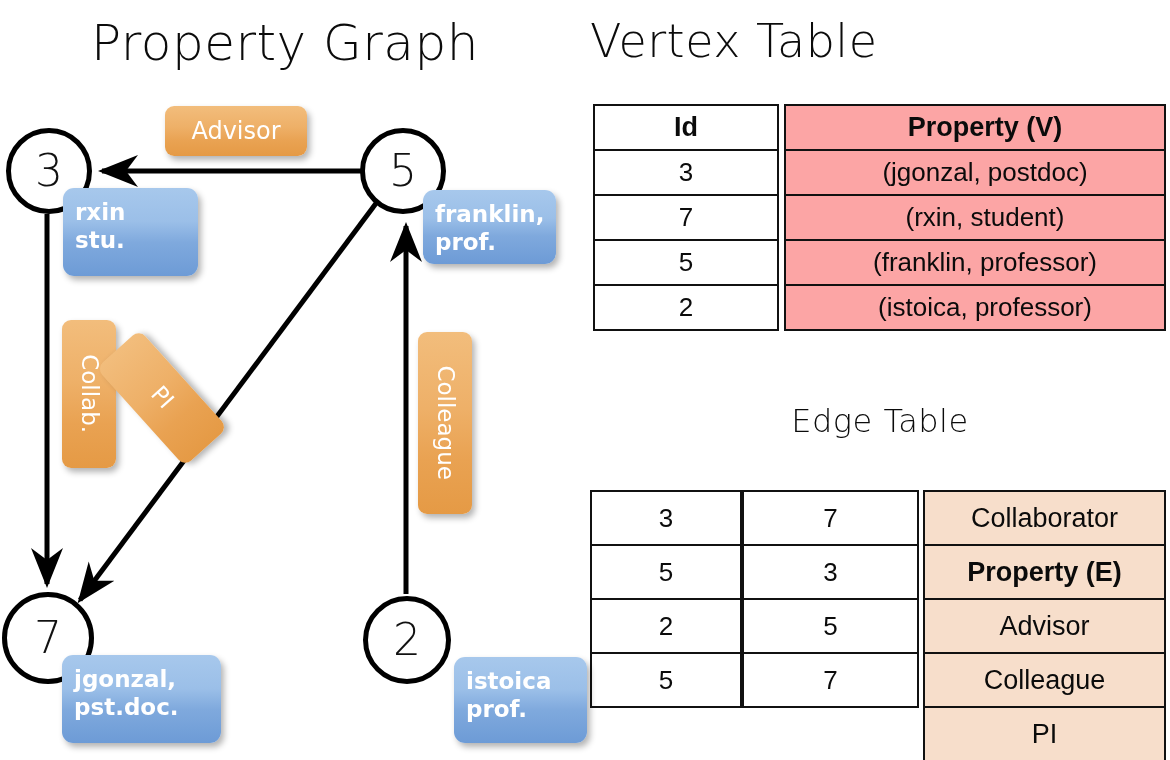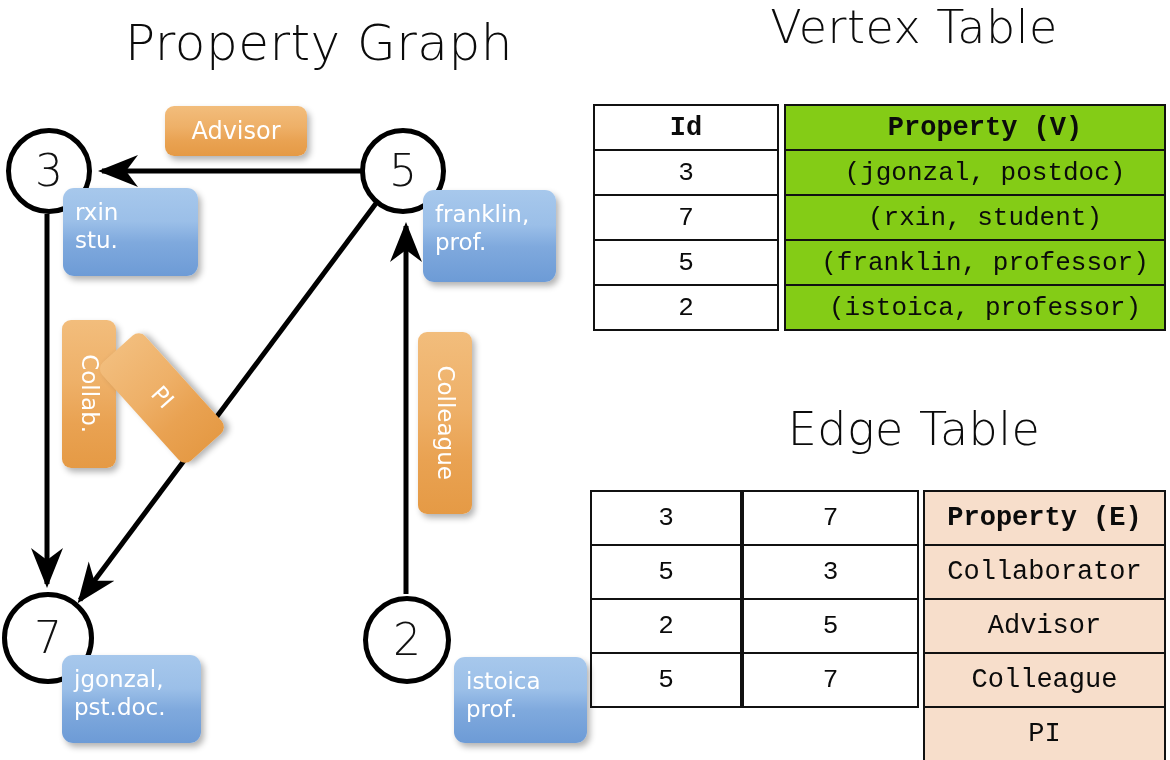--- a/index.html
+++ b/index.html
@@ -17,36 +17,34 @@
   }
 
   
   .title {
     position: absolute;
     font-family: "DejaVu Sans", sans-serif;
     font-weight: 300;
     color: #0b0b0b;
     letter-spacing: 0.5px;
     white-space: nowrap;
-    padding-left: 34px;
   }
   #title-property-graph {
     left: 0; top: 14px; width: 570px;
     text-align: center;
     font-size: 50px;
   }
   #title-vertex-table {
-    left: 590px; top: 0; width: 580px;
-    text-align: center;
+    left: 590px; top: 14px; width: 580px;
     font-size: 46px;
   }
   #title-edge-table {
     left: 590px; top: 402px; width: 580px;
     text-align: center;
-    font-size: 46px;
+    font-size: 32px;
   }
 
   
   #graph-panel {
     position: absolute;
     left: 0; top: 0;
     width: 580px; height: 760px;
   }
   #graph-edges {
     position: absolute;
@@ -70,21 +68,21 @@
     line-height: 1;
     z-index: 3;
   }
 
   
   .vbox {
     position: absolute;
     border-radius: 11px;
     color: #ffffff;
     font-family: "DejaVu Sans", sans-serif;
-    font-weight: 400;
+    font-weight: 700;
     font-size: 23px;
     line-height: 1.22;
     box-sizing: border-box;
     padding: 10px 12px;
     box-shadow: 3px 4px 6px rgba(0,0,0,0.30);
     background: linear-gradient(to bottom, #a7c8ec 0%, #9bbfe8 38%, #7fa9dd 62%, #6d9bd6 100%);
     z-index: 4;
   }
   .ebox {
     position: absolute;
@@ -110,55 +108,55 @@
   }
 
   
   #node-3 { left: 6px;   top: 128px; width: 86px;  height: 86px; }
   #node-5 { left: 360px; top: 128px; width: 86px;  height: 86px; }
   #node-7 { left: 2px;   top: 592px; width: 92px;  height: 92px; }
   #node-2 { left: 363px; top: 596px; width: 88px;  height: 88px; }
 
   
   #vbox-rxin     { left: 63px;  top: 188px; width: 135px; height: 88px; }
-  #vbox-franklin { left: 423px; top: 190px; width: 133px; height: 92px; }
-  #vbox-jgonzal  { left: 62px;  top: 655px; width: 139px; height: 88px; }
+  #vbox-franklin { left: 423px; top: 190px; width: 133px; height: 74px; }
+  #vbox-jgonzal  { left: 62px;  top: 655px; width: 159px; height: 88px; }
   #vbox-istoica  { left: 424px; top: 657px; width: 133px; height: 86px; margin-left: 30px; }
 
   
   #ebox-advisor   { left: 165px; top: 106px; width: 142px; height: 50px; font-size: 24px; }
   #ebox-collab    { left: 62px;  top: 320px; width: 54px;  height: 148px; }
   #ebox-colleague { left: 418px; top: 332px; width: 54px;  height: 182px; }
   #ebox-pi        {
     left: 133px; top: 332px; width: 58px; height: 132px;
     transform: rotate(-42deg);
   }
 
   
   .tbl {
     position: absolute;
     border-collapse: collapse;
-    font-family: Liberation Mono, monospace;
+    font-family: Liberation Sans, sans-serif;
     font-weight: 300;
     color: #0b0b0b;
   }
   .tbl td, .tbl th {
     border: 2px solid #111;
     text-align: center;
     font-weight: 300;
     font-size: 26px;
     padding: 0;
     height: 45px;
     box-sizing: border-box;
   }
   .tbl th { font-weight: 700; font-size: 27px; }
 
   #vertex-id-table    { left: 593px; top: 104px; width: 186px; }
   #vertex-prop-table  { left: 784px; top: 104px; width: 382px; }
-  #vertex-prop-table th, #vertex-prop-table td { background: #84cc16; padding-left: 20px; }
+  #vertex-prop-table th, #vertex-prop-table td { background: #fca5a5; padding-left: 20px; }
 
   #edge-src-table     { left: 590px; top: 490px; width: 152px; }
   #edge-dst-table     { left: 742px; top: 490px; width: 177px; }
   #edge-prop-table    { left: 923px; top: 490px; width: 243px; }
   #edge-prop-table th, #edge-prop-table td { background: #f7decb; }
   #edge-src-table td, #edge-src-table th,
   #edge-dst-table td, #edge-dst-table th { height: 54px; }
   #edge-prop-table td, #edge-prop-table th { height: 54px; }
   #edge-prop-table td { font-size: 27px; }
 </style>
@@ -301,26 +299,26 @@
   </tr>
   <tr>
     <td>7</td>
   </tr>
 </tbody>
   </table>
 
 <table class="tbl" id="edge-prop-table">
   <tbody>
       <tr>
+    <td>Collaborator</td>
+  </tr>
+  <tr>
     <th>Property (E)</th>
   </tr>
   <tr>
-    <td>Collaborator</td>
-  </tr>
-  <tr>
     <td>Advisor</td>
   </tr>
   <tr>
     <td>Colleague</td>
   </tr>
   <tr>
     <td>PI</td>
   </tr>
 </tbody>
   </table>

